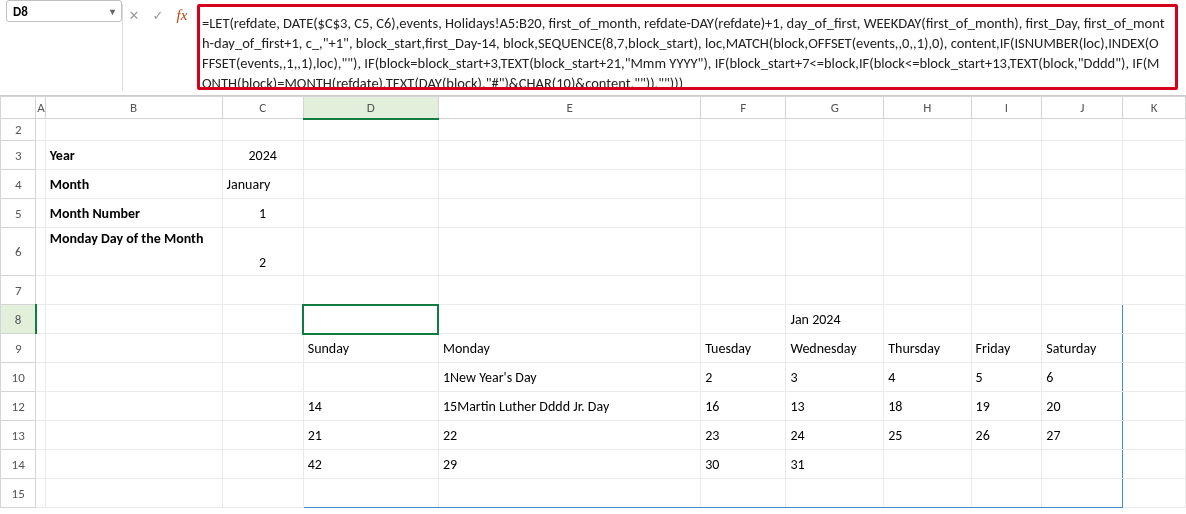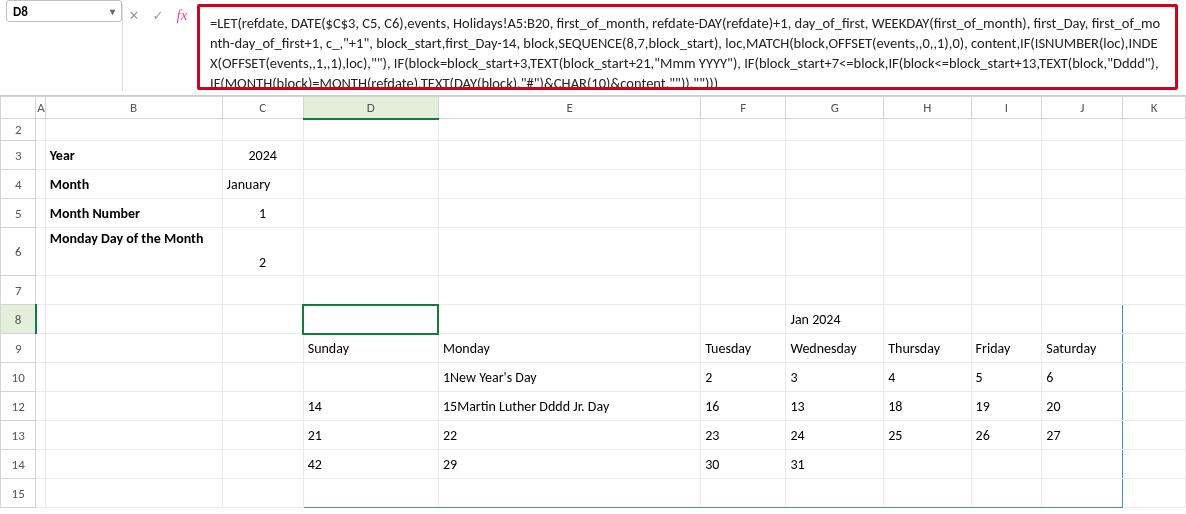--- a/index.html
+++ b/index.html
@@ -61,35 +61,35 @@
   .fx-btn {
     width: 22px;
     height: 22px;
     display: flex;
     align-items: center;
     justify-content: center;
     color: #999;
     font-size: 13px;
   }
   .fx-btn.fx {
-    color: #ec4899;
+    color: #c2410c;
     font-style: italic;
     font-family: "Times New Roman", serif;
     font-size: 15px;
   }
   .formula-area {
     flex: 1;
     padding: 4px 8px 4px 4px;
     position: relative;
   }
   .formula-box {
     border: 3px solid #d6001c;
     border-radius: 2px;
     background: #fff;
-    padding: 6px 10px 8px 10px;
+    padding: 6px 10px 8px 2px;
     font-size: 14.5px;
     line-height: 20px;
     color: #222;
     height: 86px;
     overflow: hidden;
     word-break: break-all;
   }
 
   
   .grid-wrap {

